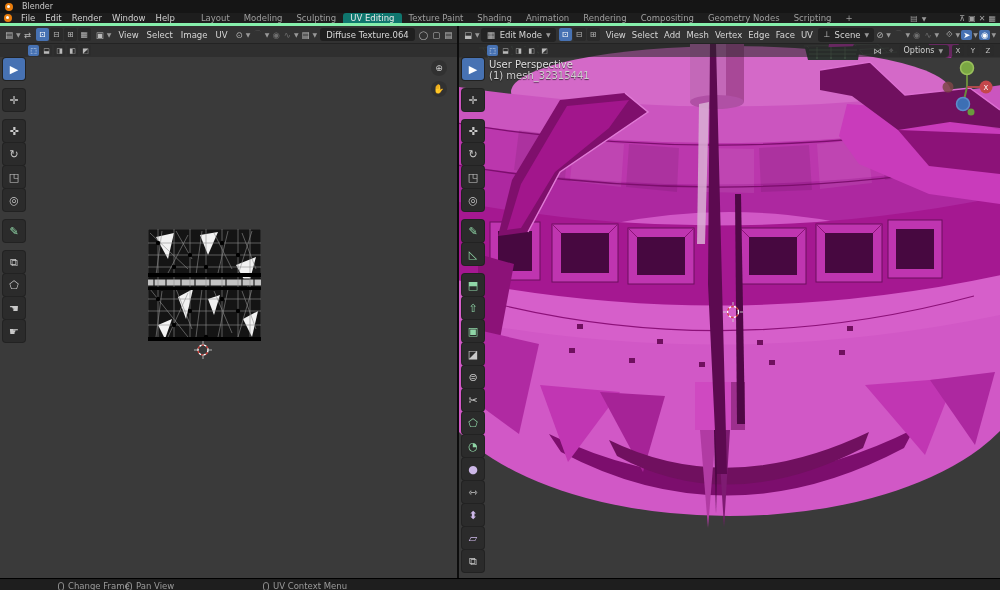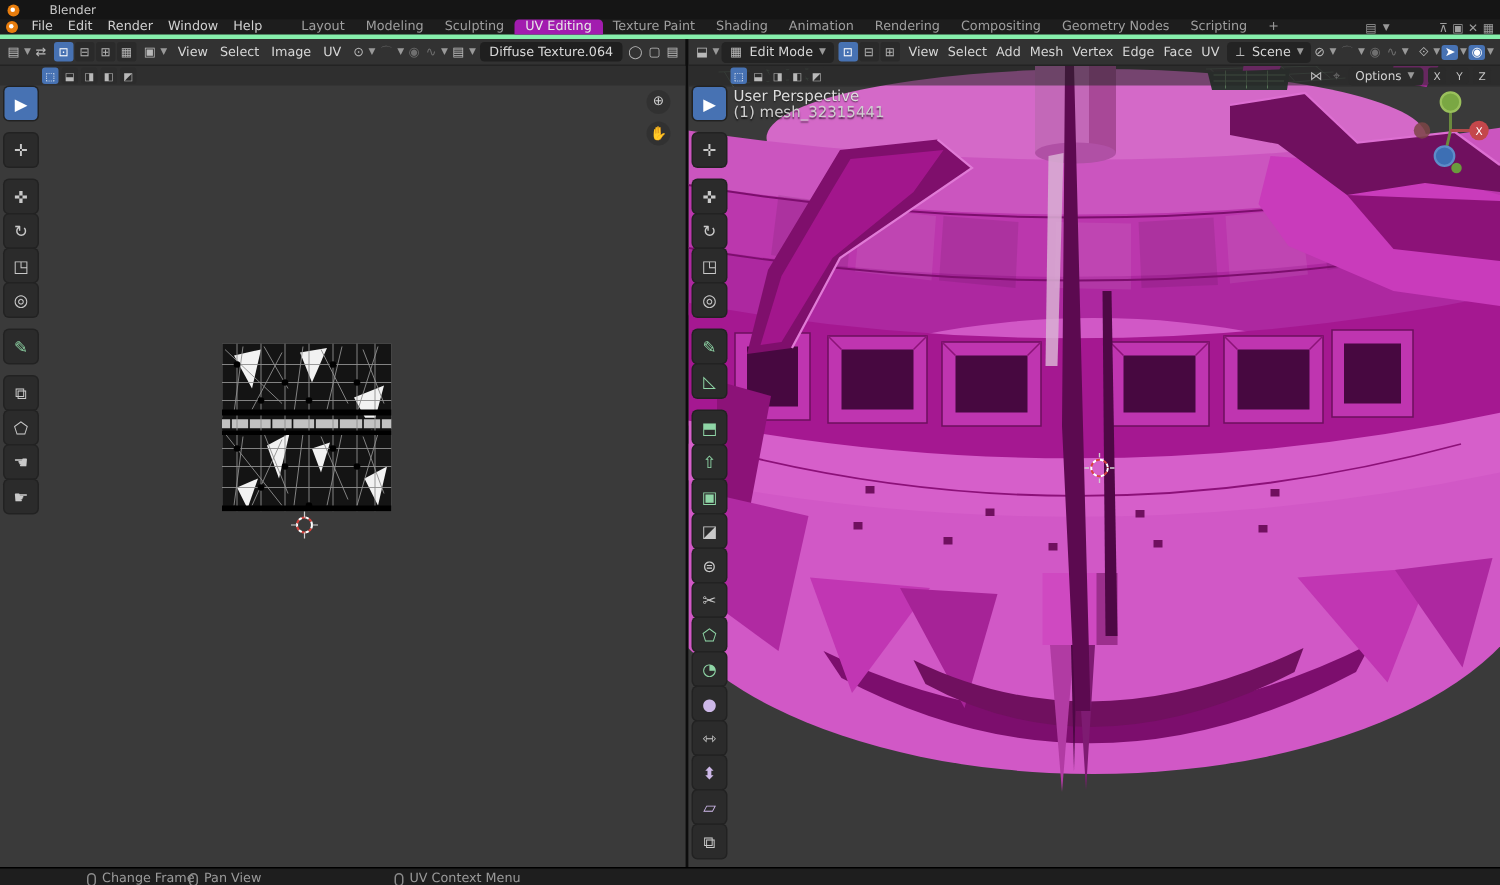--- a/index.html
+++ b/index.html
@@ -1,31 +1,31 @@
 <!DOCTYPE html>
 <html><head>
 <meta charset="utf-8">
 <style>
   * { margin:0; padding:0; box-sizing:border-box; }
   html,body { width:1000px; height:590px; overflow:hidden; background:#1d1d1d;
               font-family:"DejaVu Sans", sans-serif; color:#d6d6d6; }
 
   
-  #titlebar { height:13px; background:#151515; display:flex; align-items:center; gap:20px; padding-left:5px; }
+  #titlebar { height:13px; background:#151515; display:flex; align-items:center; gap:9px; padding-left:5px; }
   .blender-logo { width:8px; height:8px; border-radius:50%; background:#e87d0d; position:relative; }
   .blender-logo:after { content:""; position:absolute; left:2px; top:2px; width:3px; height:3px; border-radius:50%; background:#fff; }
   #titlebar span { font-size:8px; color:#c9c9c9; }
 
   
   #topbar { height:13px; background:#1d1d1d; display:flex; align-items:center; font-size:8.5px; border-bottom:3px solid #86efac; }
   #topbar .menus { display:flex; margin-left:4px; }
   #topbar .menus .menu-item { padding:0 5px; color:#d0d0d0; }
   #topbar .tabs { display:flex; margin-left:14px; height:13px; align-items:center; }
   #topbar .tabs .tab { padding:0 7px; display:flex; align-items:center; color:#9f9f9f; border-radius:3px 3px 0 0; }
-  #topbar .tabs .tab.active { background:#a21caf; color:#e8e8e8; }
+  #topbar .tabs .tab.active { background:#0f766e; color:#e8e8e8; }
   #topbar .right { margin-left:auto; display:flex; align-items:center; gap:3px; padding-right:4px; color:#bdbdbd; }
   #topbar .right .wicon { font-size:8px; color:#9f9f9f; }
   #topbar .right .scene-label { color:#d8d8d8;margin-top:42px; }
 
   
   #main { display:flex; height:552px; }
   #uv-editor { width:457px; display:flex; flex-direction:column; }
   #split-separator { width:2px; background:#0d0d0d; }
   #viewport3d-wrap { flex:1; display:flex; flex-direction:column; }
 

